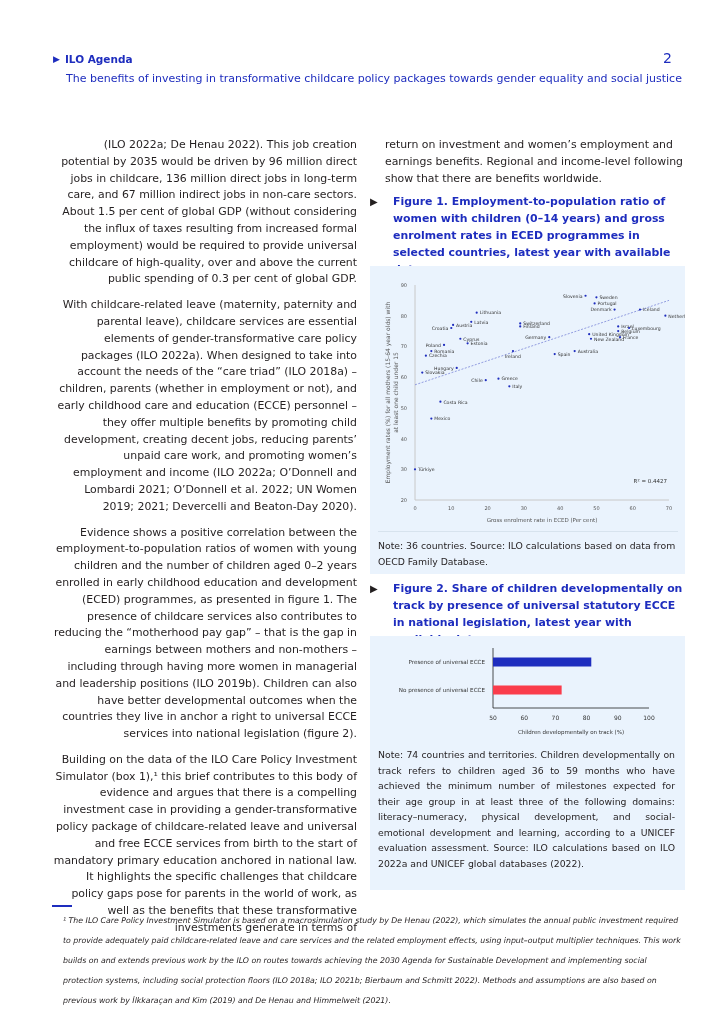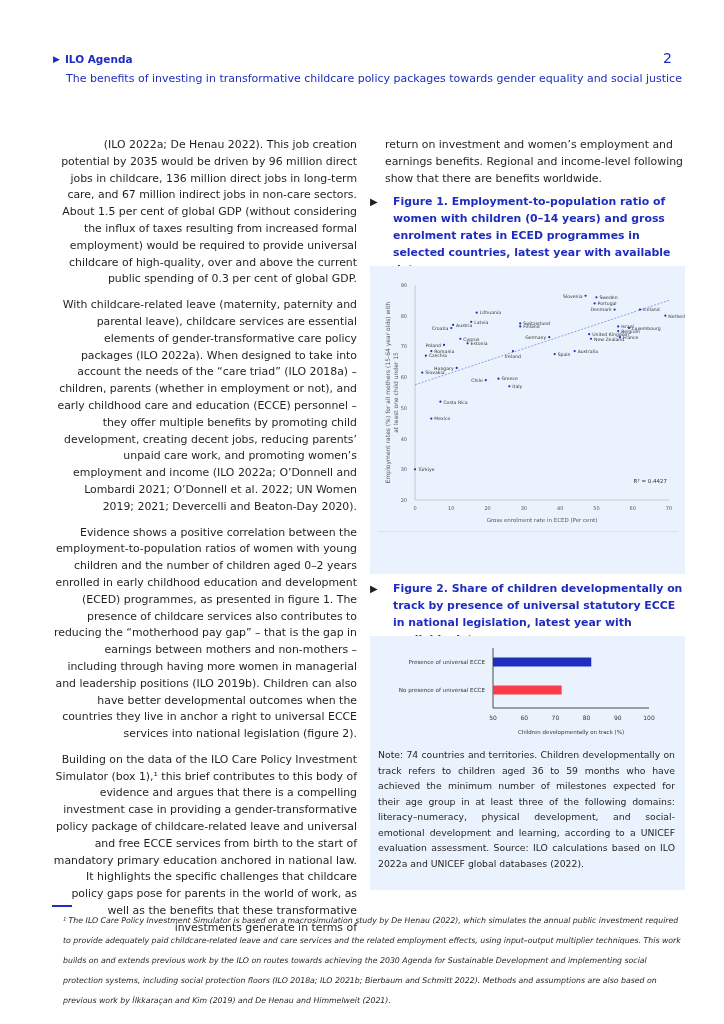--- a/index.html
+++ b/index.html
@@ -140,20 +140,21 @@
       <text x="142.34285714285716" y="122.15714285714286" font-size="4.6" text-anchor="start" fill="#333">Italy</text>
       <circle cx="70.4" cy="135.71428571428572" r="1.1" fill="#1e2dbe"></circle>
       <text x="73.4" y="137.51428571428573" font-size="4.6" text-anchor="start" fill="#333">Costa Rica</text>
       <circle cx="61.32857142857142" cy="152.60714285714286" r="1.1" fill="#1e2dbe"></circle>
       <text x="64.32857142857142" y="154.40714285714287" font-size="4.6" text-anchor="start" fill="#333">Mexico</text>
       <circle cx="45" cy="203.28571428571428" r="1.1" fill="#1e2dbe"></circle>
       <text x="48" y="205.0857142857143" font-size="4.6" text-anchor="start" fill="#333">Türkiye</text>
       <text x="297" y="217.10714285714286" font-size="5.5" text-anchor="end" fill="#333">R² = 0.4427</text>
     </svg>
   <div class="divider"></div>
+  <div class="note fig1note">Note: 36 countries. Source: ILO calculations based on data from OECD Family Database.</div>
 </div>
 
 <div class="fig-title fig2-title">
   <span class="tri">▶</span>
   <span>Figure 2. Share of children developmentally on track by presence of universal statutory ECCE in national legislation, latest year with available data</span>
 </div>
 
 <div class="figbox fig2box">
   <svg id="barchart" width="315" height="100" style="position:absolute;left:0;top:4px;">
       <line x1="123" y1="8" x2="123" y2="68" stroke="#222" stroke-width="0.8"></line>

